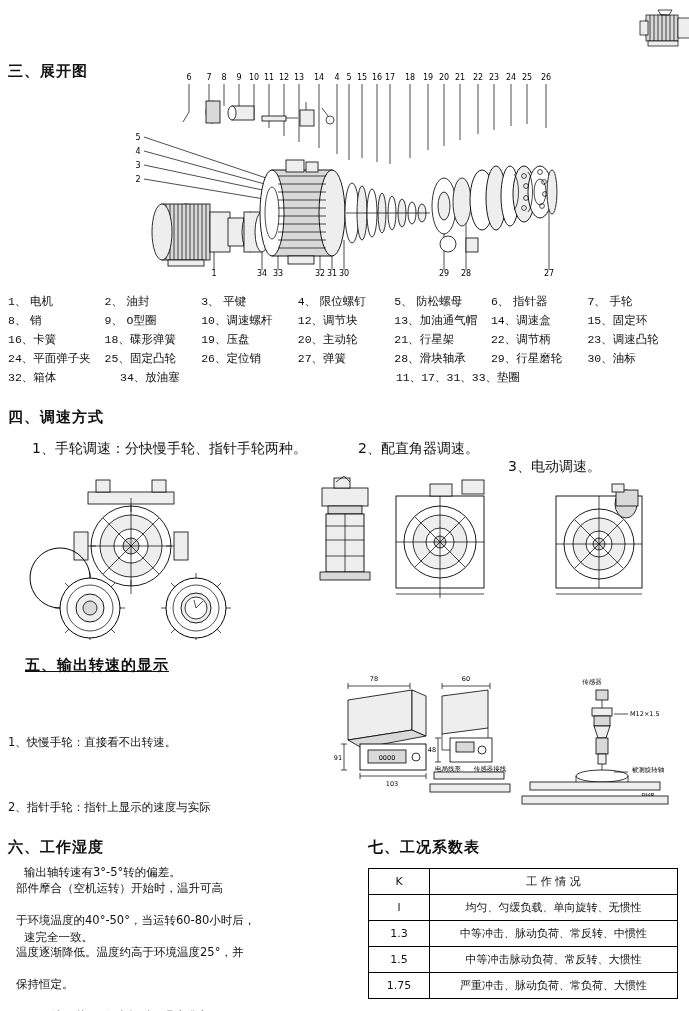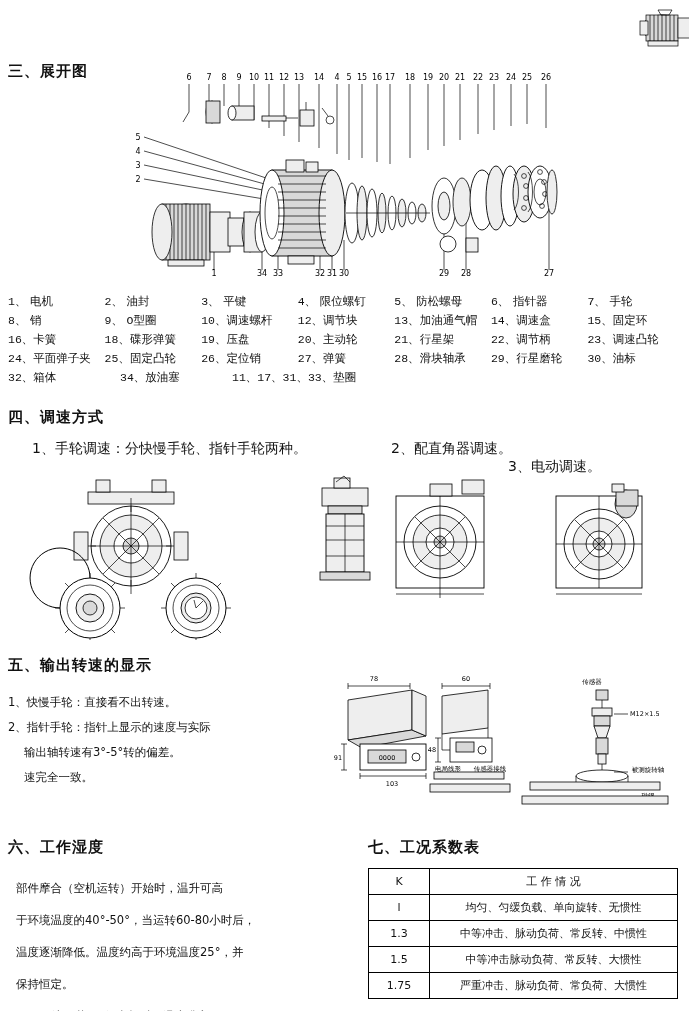--- a/index.html
+++ b/index.html
@@ -33,21 +33,21 @@
   }
   .legend-row{display:flex;}
   .legend-cell{width:112px;white-space:nowrap;font-family:Liberation Mono, monospace;}
   .legend-cell .num{display:inline-block;min-width:22px;}
 
   
   .mode-label{position:absolute;font-size:14px;}
 
   
   .five-list{position:absolute;left:8px;top:690px;width:330px;font-size:11.5px;line-height:25px;}
-  .five-list div{white-space:nowrap;}
+  .five-list div{white-space:nowrap;margin-top:40px;}
   .indent{padding-left:16px;}
 
   
   .six-body{position:absolute;left:8px;top:868px;width:330px;font-size:11.5px;line-height:24px;}
   .six-body p{margin:8px;}
   .six-note{margin-top:4px;}
 
   
   .tbl{
     position:absolute;left:368px;top:868px;width:310px;
@@ -300,30 +300,30 @@
       <div class="legend-cell"><span class="num">25、</span><span>固定凸轮</span></div>
       <div class="legend-cell"><span class="num">26、</span><span>定位销</span></div>
       <div class="legend-cell"><span class="num">27、</span><span>弹簧</span></div>
       <div class="legend-cell"><span class="num">28、</span><span>滑块轴承</span></div>
       <div class="legend-cell"><span class="num">29、</span><span>行星磨轮</span></div>
       <div class="legend-cell"><span class="num">30、</span><span>油标</span></div>
     </div>
     <div class="legend-row">
       <div class="legend-cell"><span class="num">32、</span><span>箱体</span></div>
       <div class="legend-cell"><span class="num">34、</span><span>放油塞</span></div>
-      <div class="legend-cell" style="width:452px;text-align:left;">11、17、31、33、垫圈</div>
+      <div class="legend-cell" style="width:452px;text-align:center;">11、17、31、33、垫圈</div>
     </div>
   </div>
 
   <div class="sec-title" style="left:8px;top:408px;">四、调速方式</div>
 
   <div class="mode-label" style="left:32px;top:440px;">
     <span>1、</span><span>手轮调速：分快慢手轮、指针手轮两种。</span>
   </div>
-  <div class="mode-label" style="left:358px;top:440px;margin-left:33px;">
+  <div class="mode-label" style="left:358px;top:440px;">
     <span>2、</span><span>配直角器调速。</span>
   </div>
   <div class="mode-label" style="left:508px;top:458px;">
     <span>3、</span><span>电动调速。</span>
   </div>
 
   <div style="position:absolute;left:0;top:470px;">
     <svg width="689" height="170" viewBox="0 0 689 170">
 
       <g>
@@ -398,21 +398,21 @@
           <path d="M599 26v92M556 74h86M575 50l48 48M623 50l-48 48"></path>
         </g>
         <ellipse cx="626" cy="34" rx="11" ry="14" class="gray" stroke="#000" stroke-width=".8"></ellipse>
         <rect x="616" y="20" width="22" height="16" class="gray" stroke="#000" stroke-width=".8"></rect>
         <rect x="612" y="14" width="12" height="8" class="lgray" stroke="#000" stroke-width=".8"></rect>
         <path class="ln" d="M556 124h86"></path>
       </g>
     </svg>
   </div>
 
-  <div class="sec-title" style="left:8px;top:656px;">五、输出转速的显示</div>
+  <div class="sec-title" style="left:25px;top:656px;text-decoration:underline;">五、输出转速的显示</div>
 
   <div class="five-list">
     <div><span>1、</span><span>快慢手轮：直接看不出转速。</span></div>
     <div><span>2、</span><span>指针手轮：指针上显示的速度与实际</span></div>
     <div class="indent">输出轴转速有3°-5°转的偏差。</div>
     <div class="indent">速完全一致。</div>
   </div>
 
   <div style="position:absolute;left:330px;top:672px;">
     <svg width="356" height="140" viewBox="0 0 356 140">

